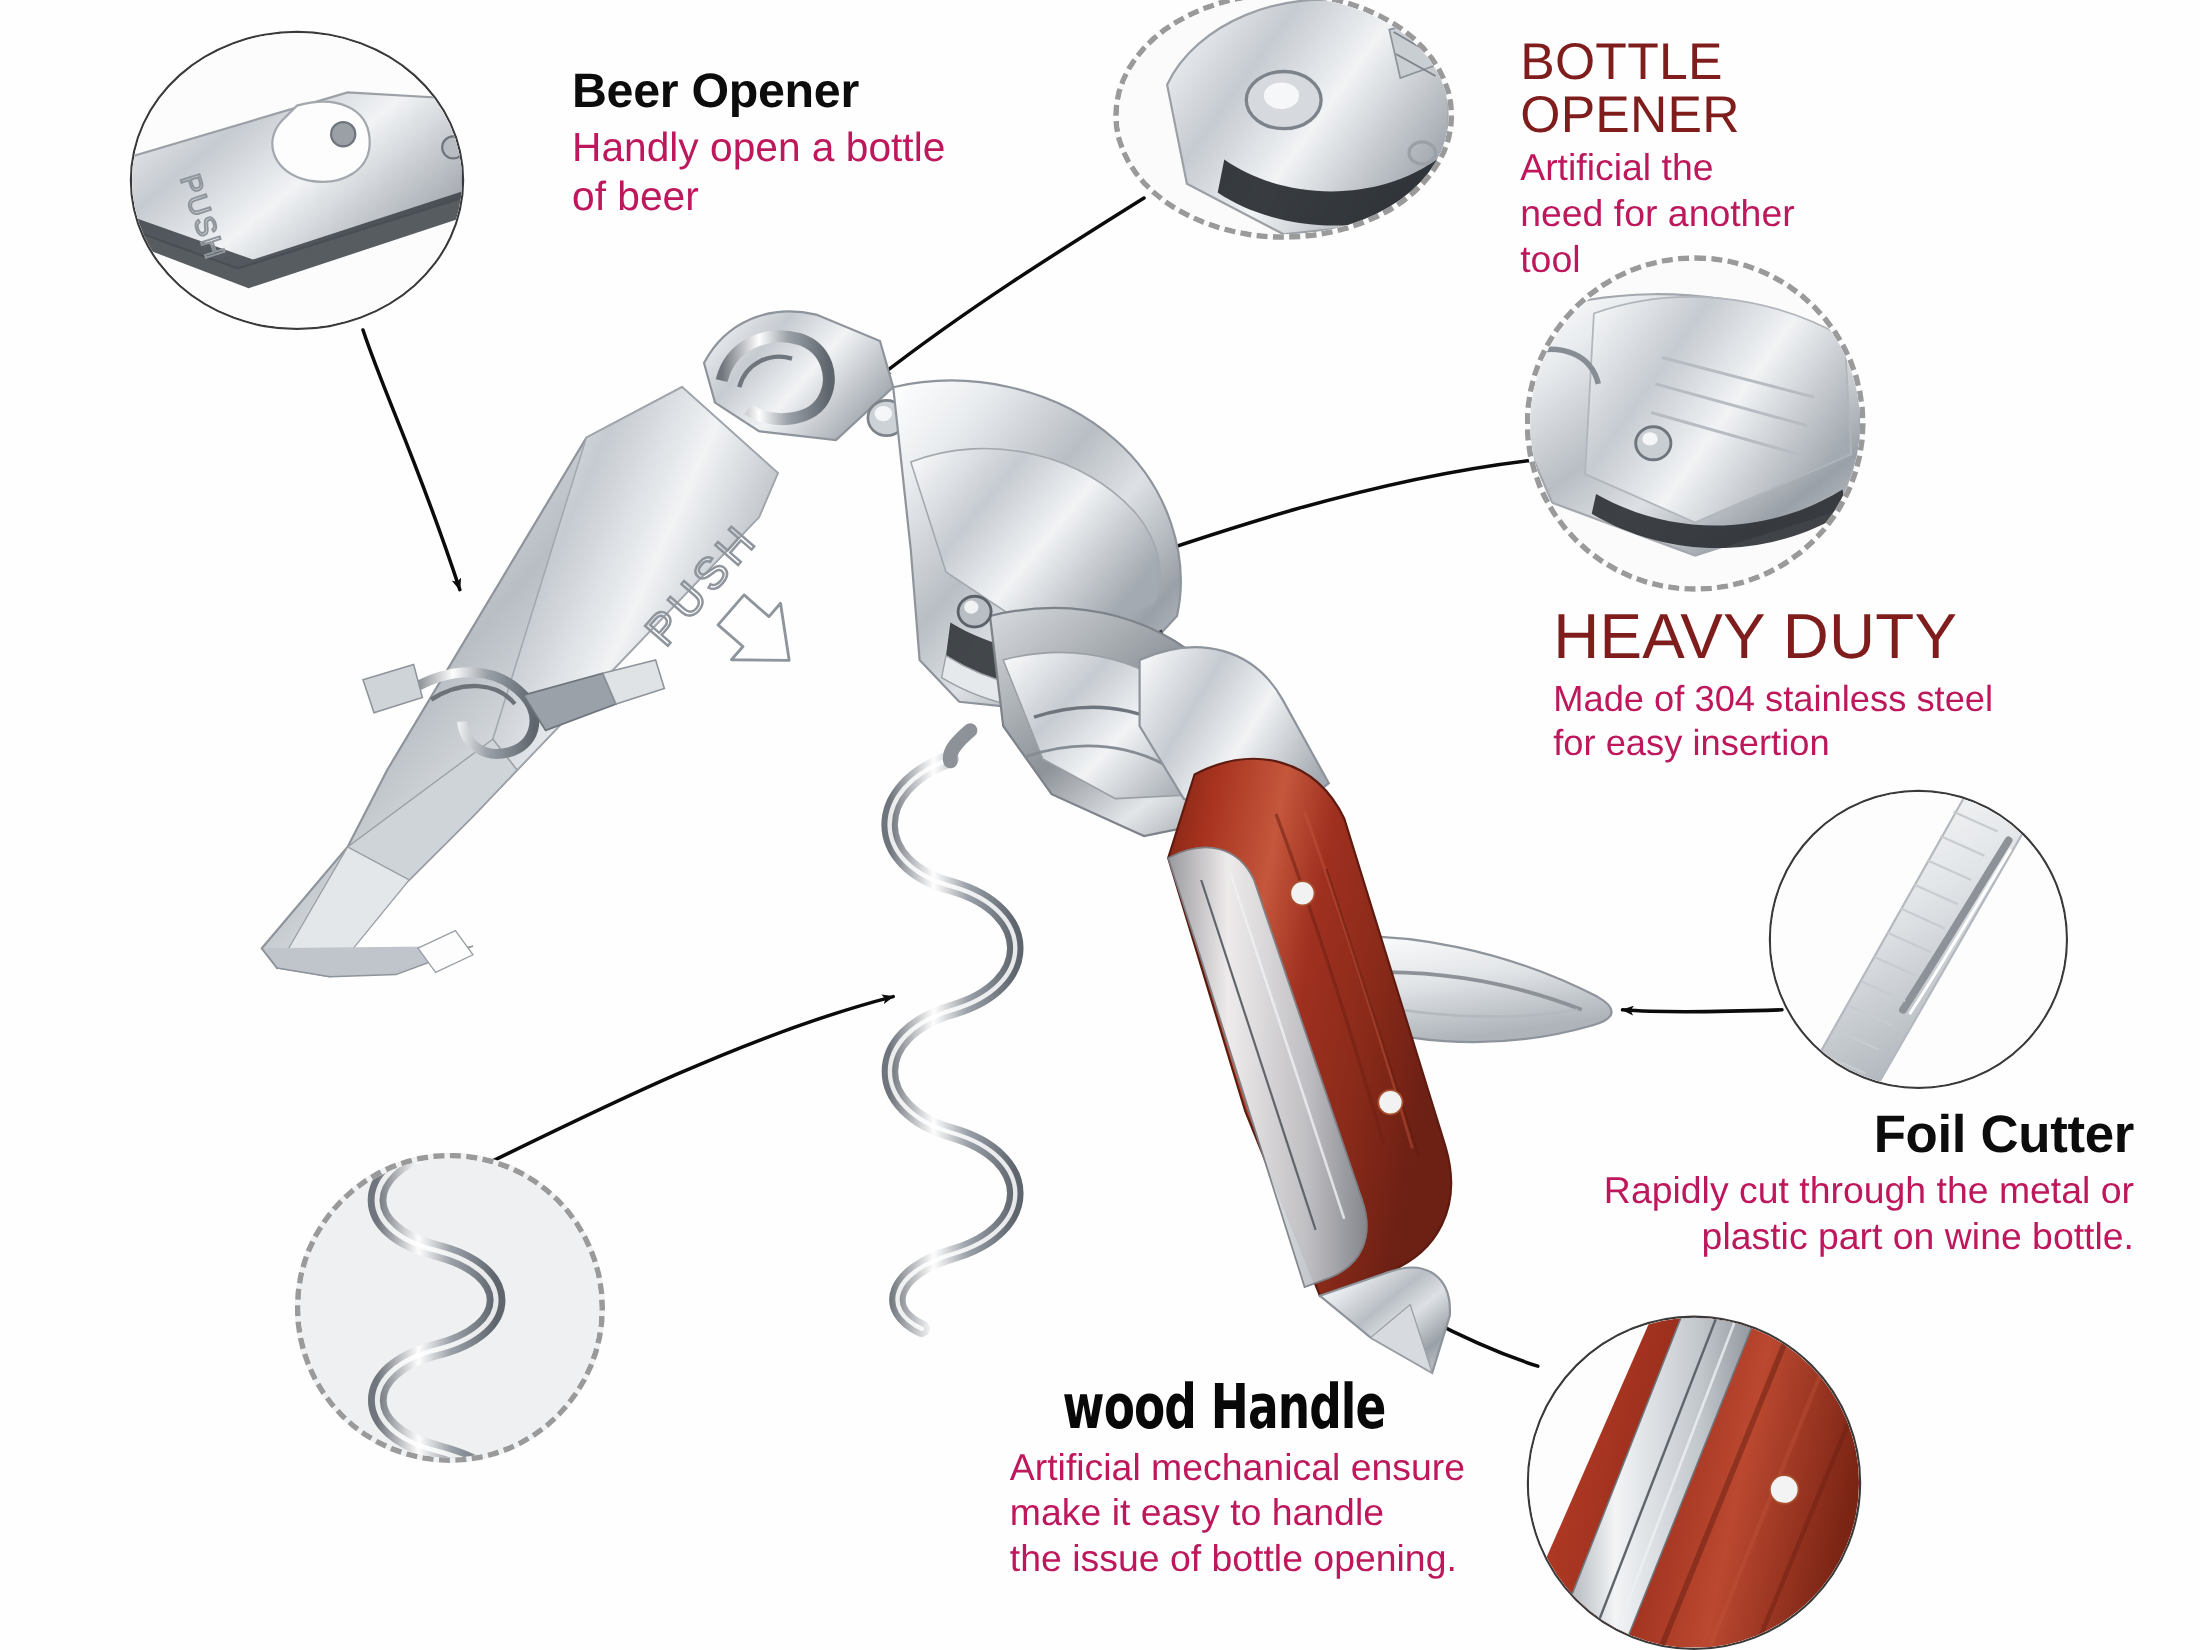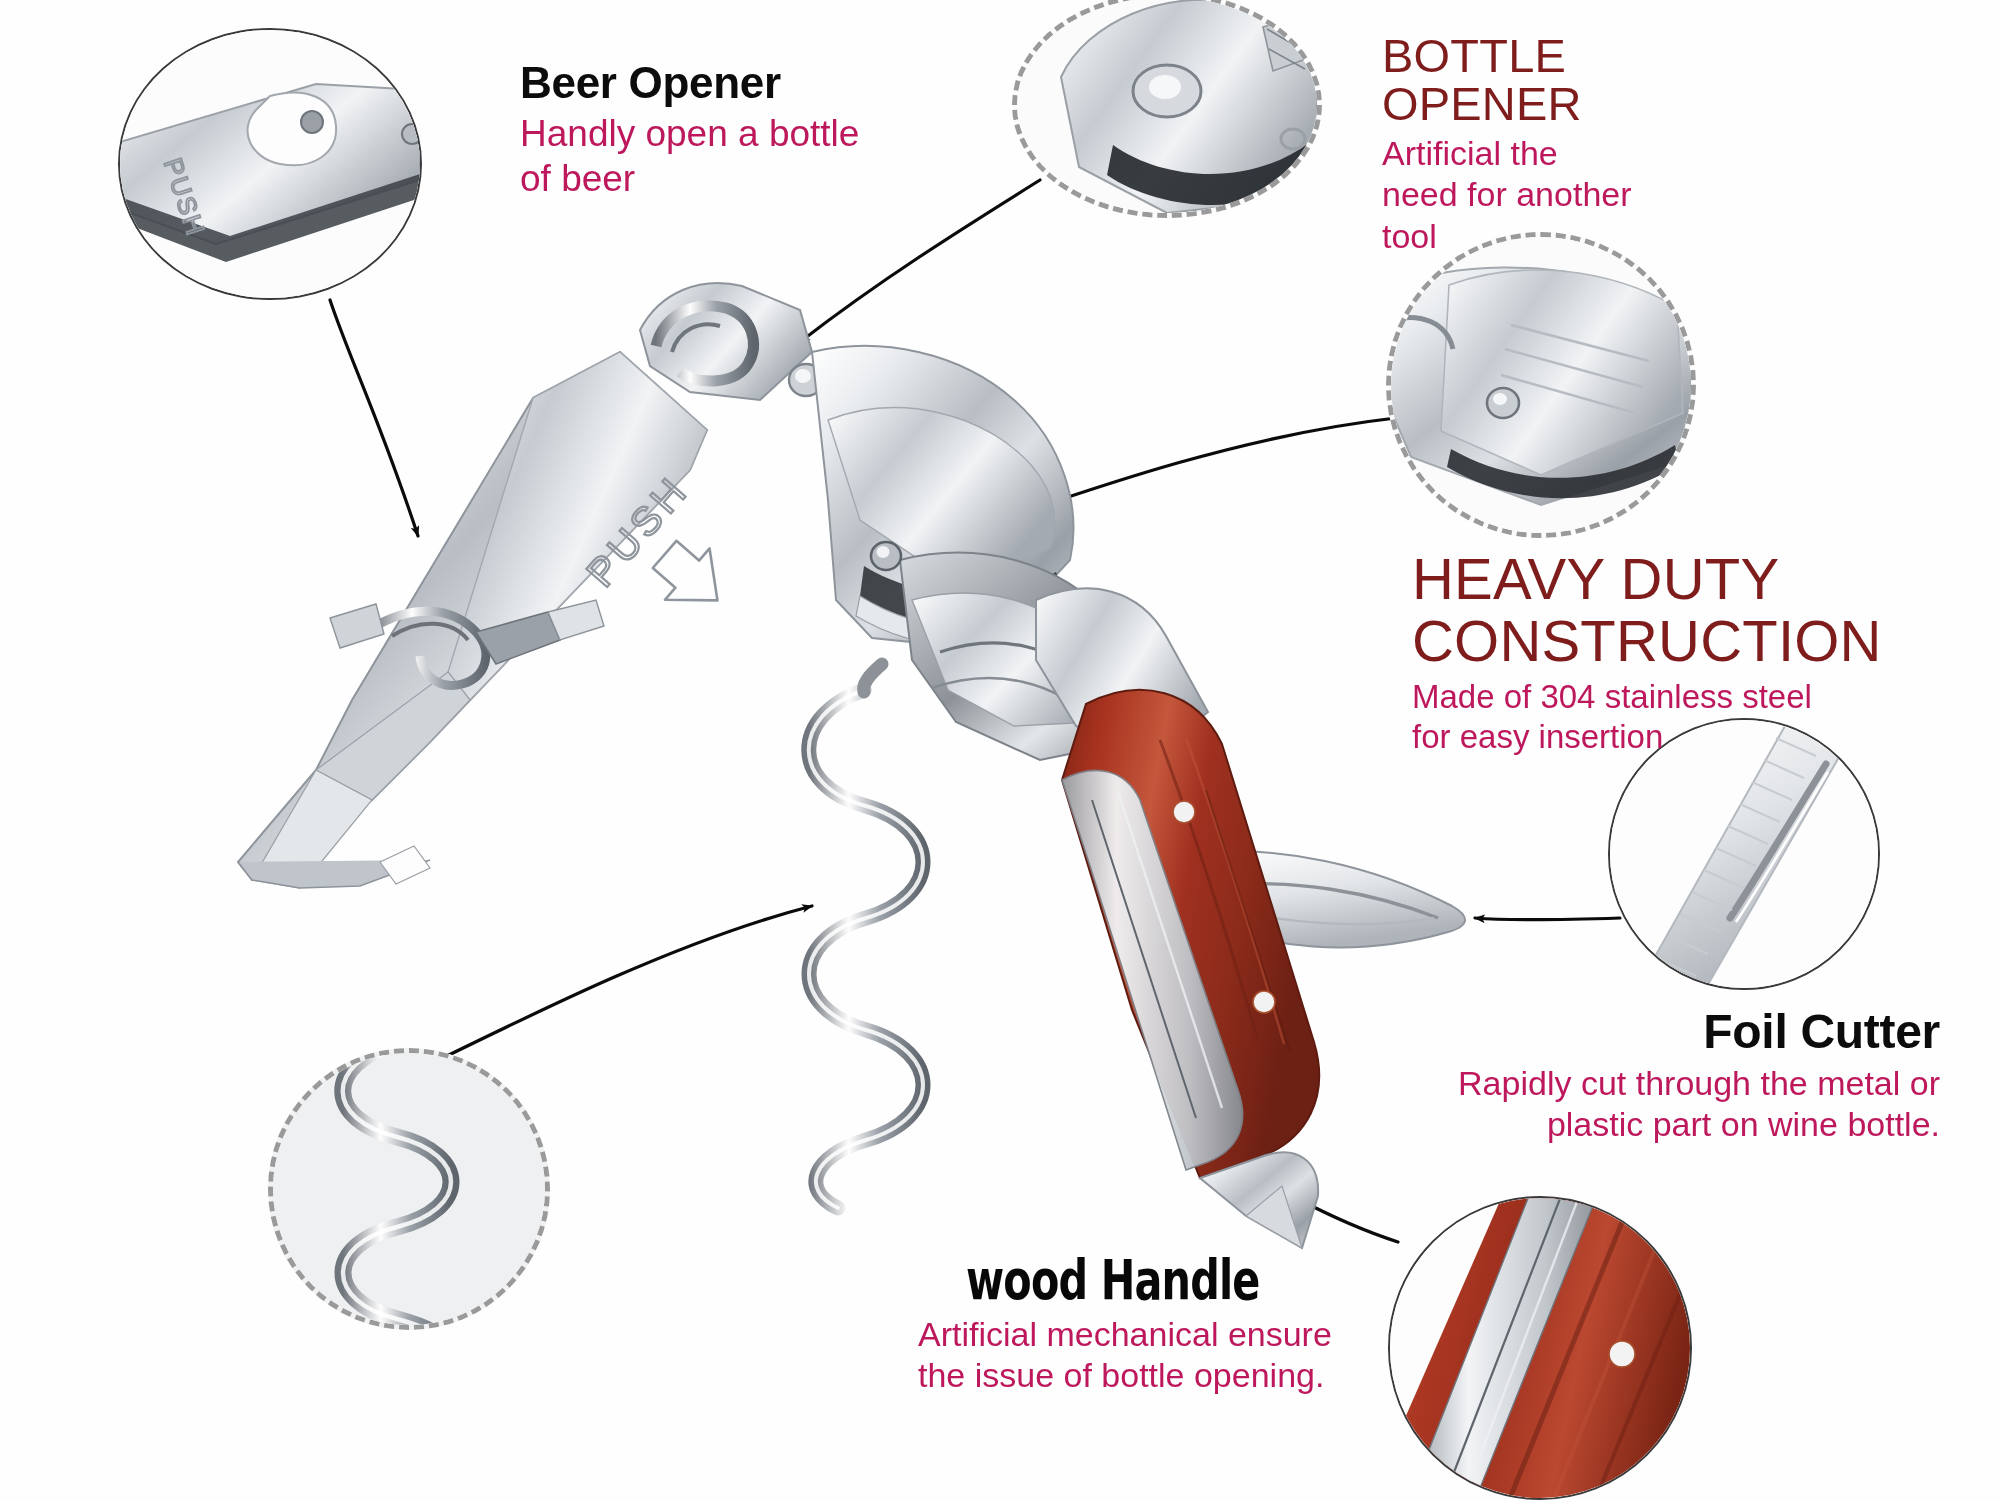--- a/index.html
+++ b/index.html
@@ -329,21 +329,20 @@
     <div class="sub" style="font-size:34px;margin-top:5px;">
       <div>Artificial the</div>
       <div>need for another</div>
       <div>tool</div>
     </div>
   </div>
 
   <div class="blk" style="left:1412px;top:548px;width:520px;">
     <div class="hd-thin" style="font-size:58px;line-height:1.07;">
       <div>HEAVY DUTY</div>
-      <div>CONSTRUCTION</div>
     </div>
     <div class="sub" style="font-size:33px;margin-top:5px;">
       <div>Made of 304 stainless steel</div>
       <div>for easy insertion</div>
     </div>
   </div>
 
   <div class="blk right" style="left:1380px;top:1006px;width:560px;">
     <div class="hd" style="font-size:48px;line-height:1.1;">Foil Cutter</div>
     <div class="sub" style="font-size:34px;margin-top:4px;">
@@ -351,18 +350,19 @@
       <div>plastic part on wine bottle.</div>
     </div>
   </div>
 
   <div class="blk" style="left:918px;top:1252px;width:520px;">
     <div style="height:54px;">
       <div class="hd-cond" style="font-size:56px;line-height:1.0;margin-left:48px;">wood Handle</div>
     </div>
     <div class="sub" style="font-size:34px;margin-top:8px;">
       <div>Artificial mechanical ensure</div>
+      <div>make it easy to handle</div>
       <div>the issue of bottle opening.</div>
     </div>
   </div>
 
 
 </div>
 
 </body></html>

